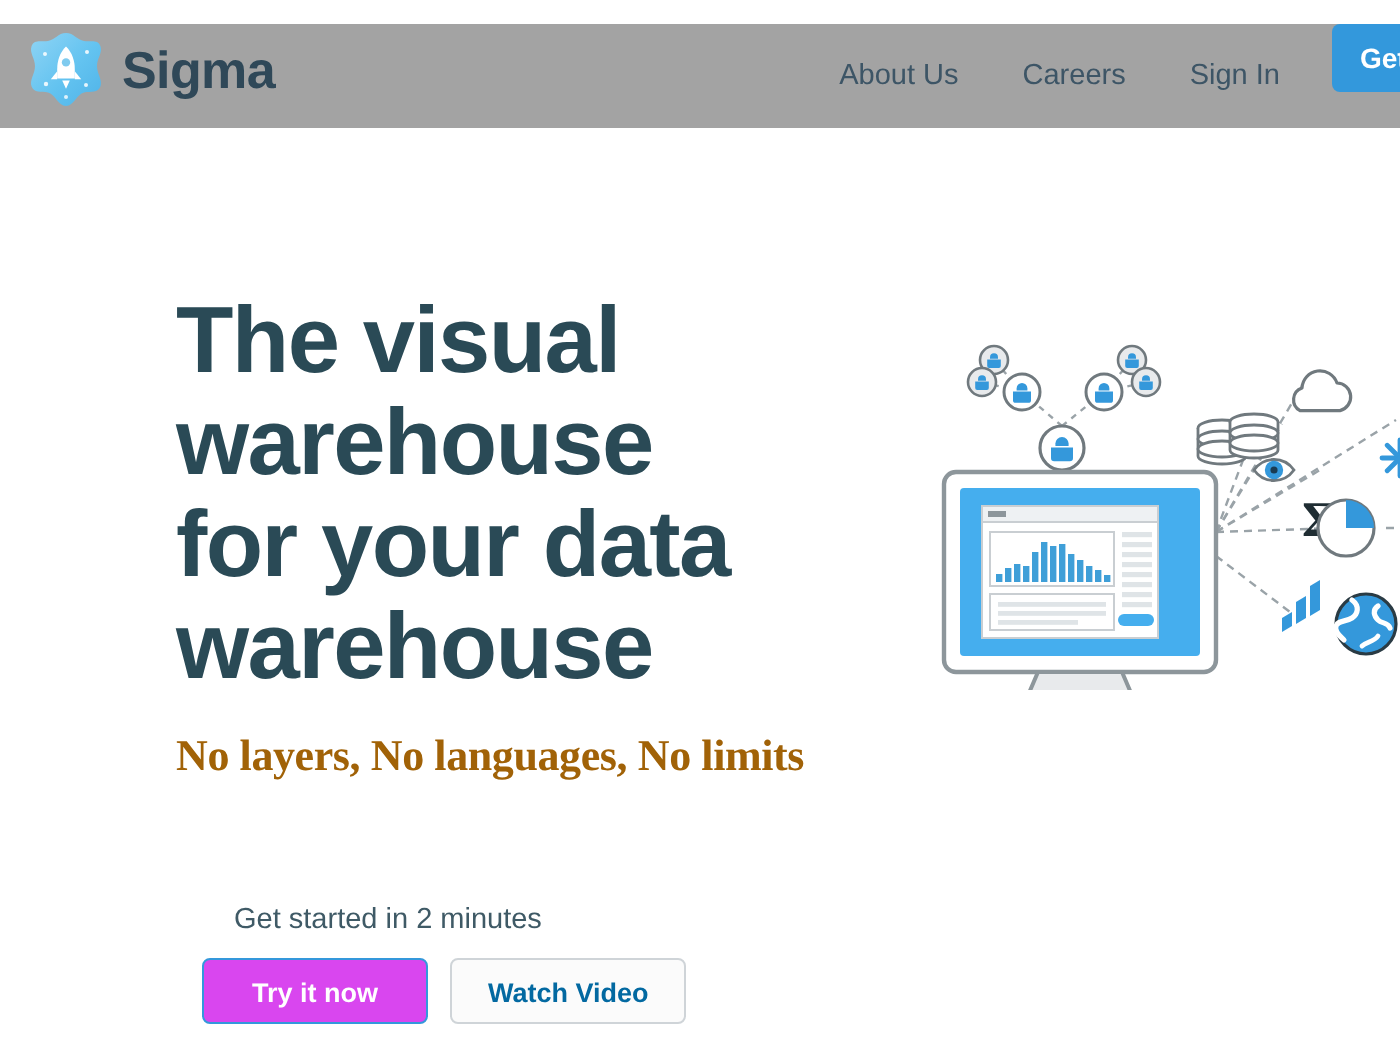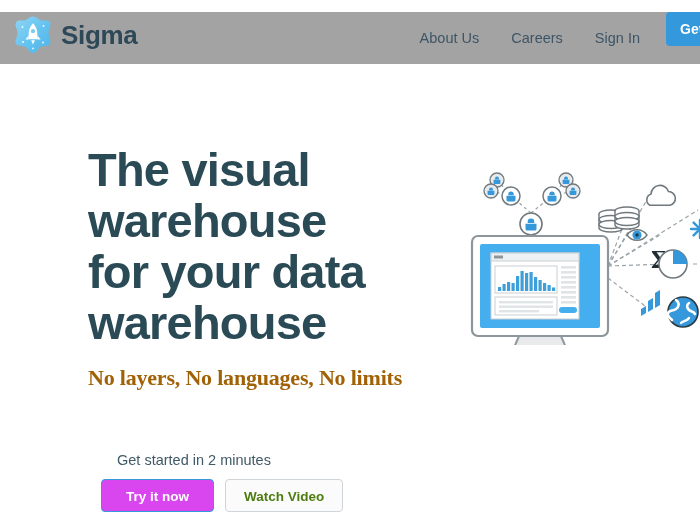--- a/index.html
+++ b/index.html
@@ -148,21 +148,21 @@
     text-align: center;
   }
   .btn-primary {
     background: #d946ef;
     color: #ffffff;
     border: 1px solid #3498db;
     min-width: 113px;
   }
   .btn-secondary {
     background: #fbfbfb;
-    color: #4d7c0f;
+    color: #0369a1;
     border: 1px solid #cfd4d8;
     min-width: 113px;
   }
 
   
   .hero-art {
     position: absolute;
     left: 455px;
     top: 88px;
     width: 250px;

